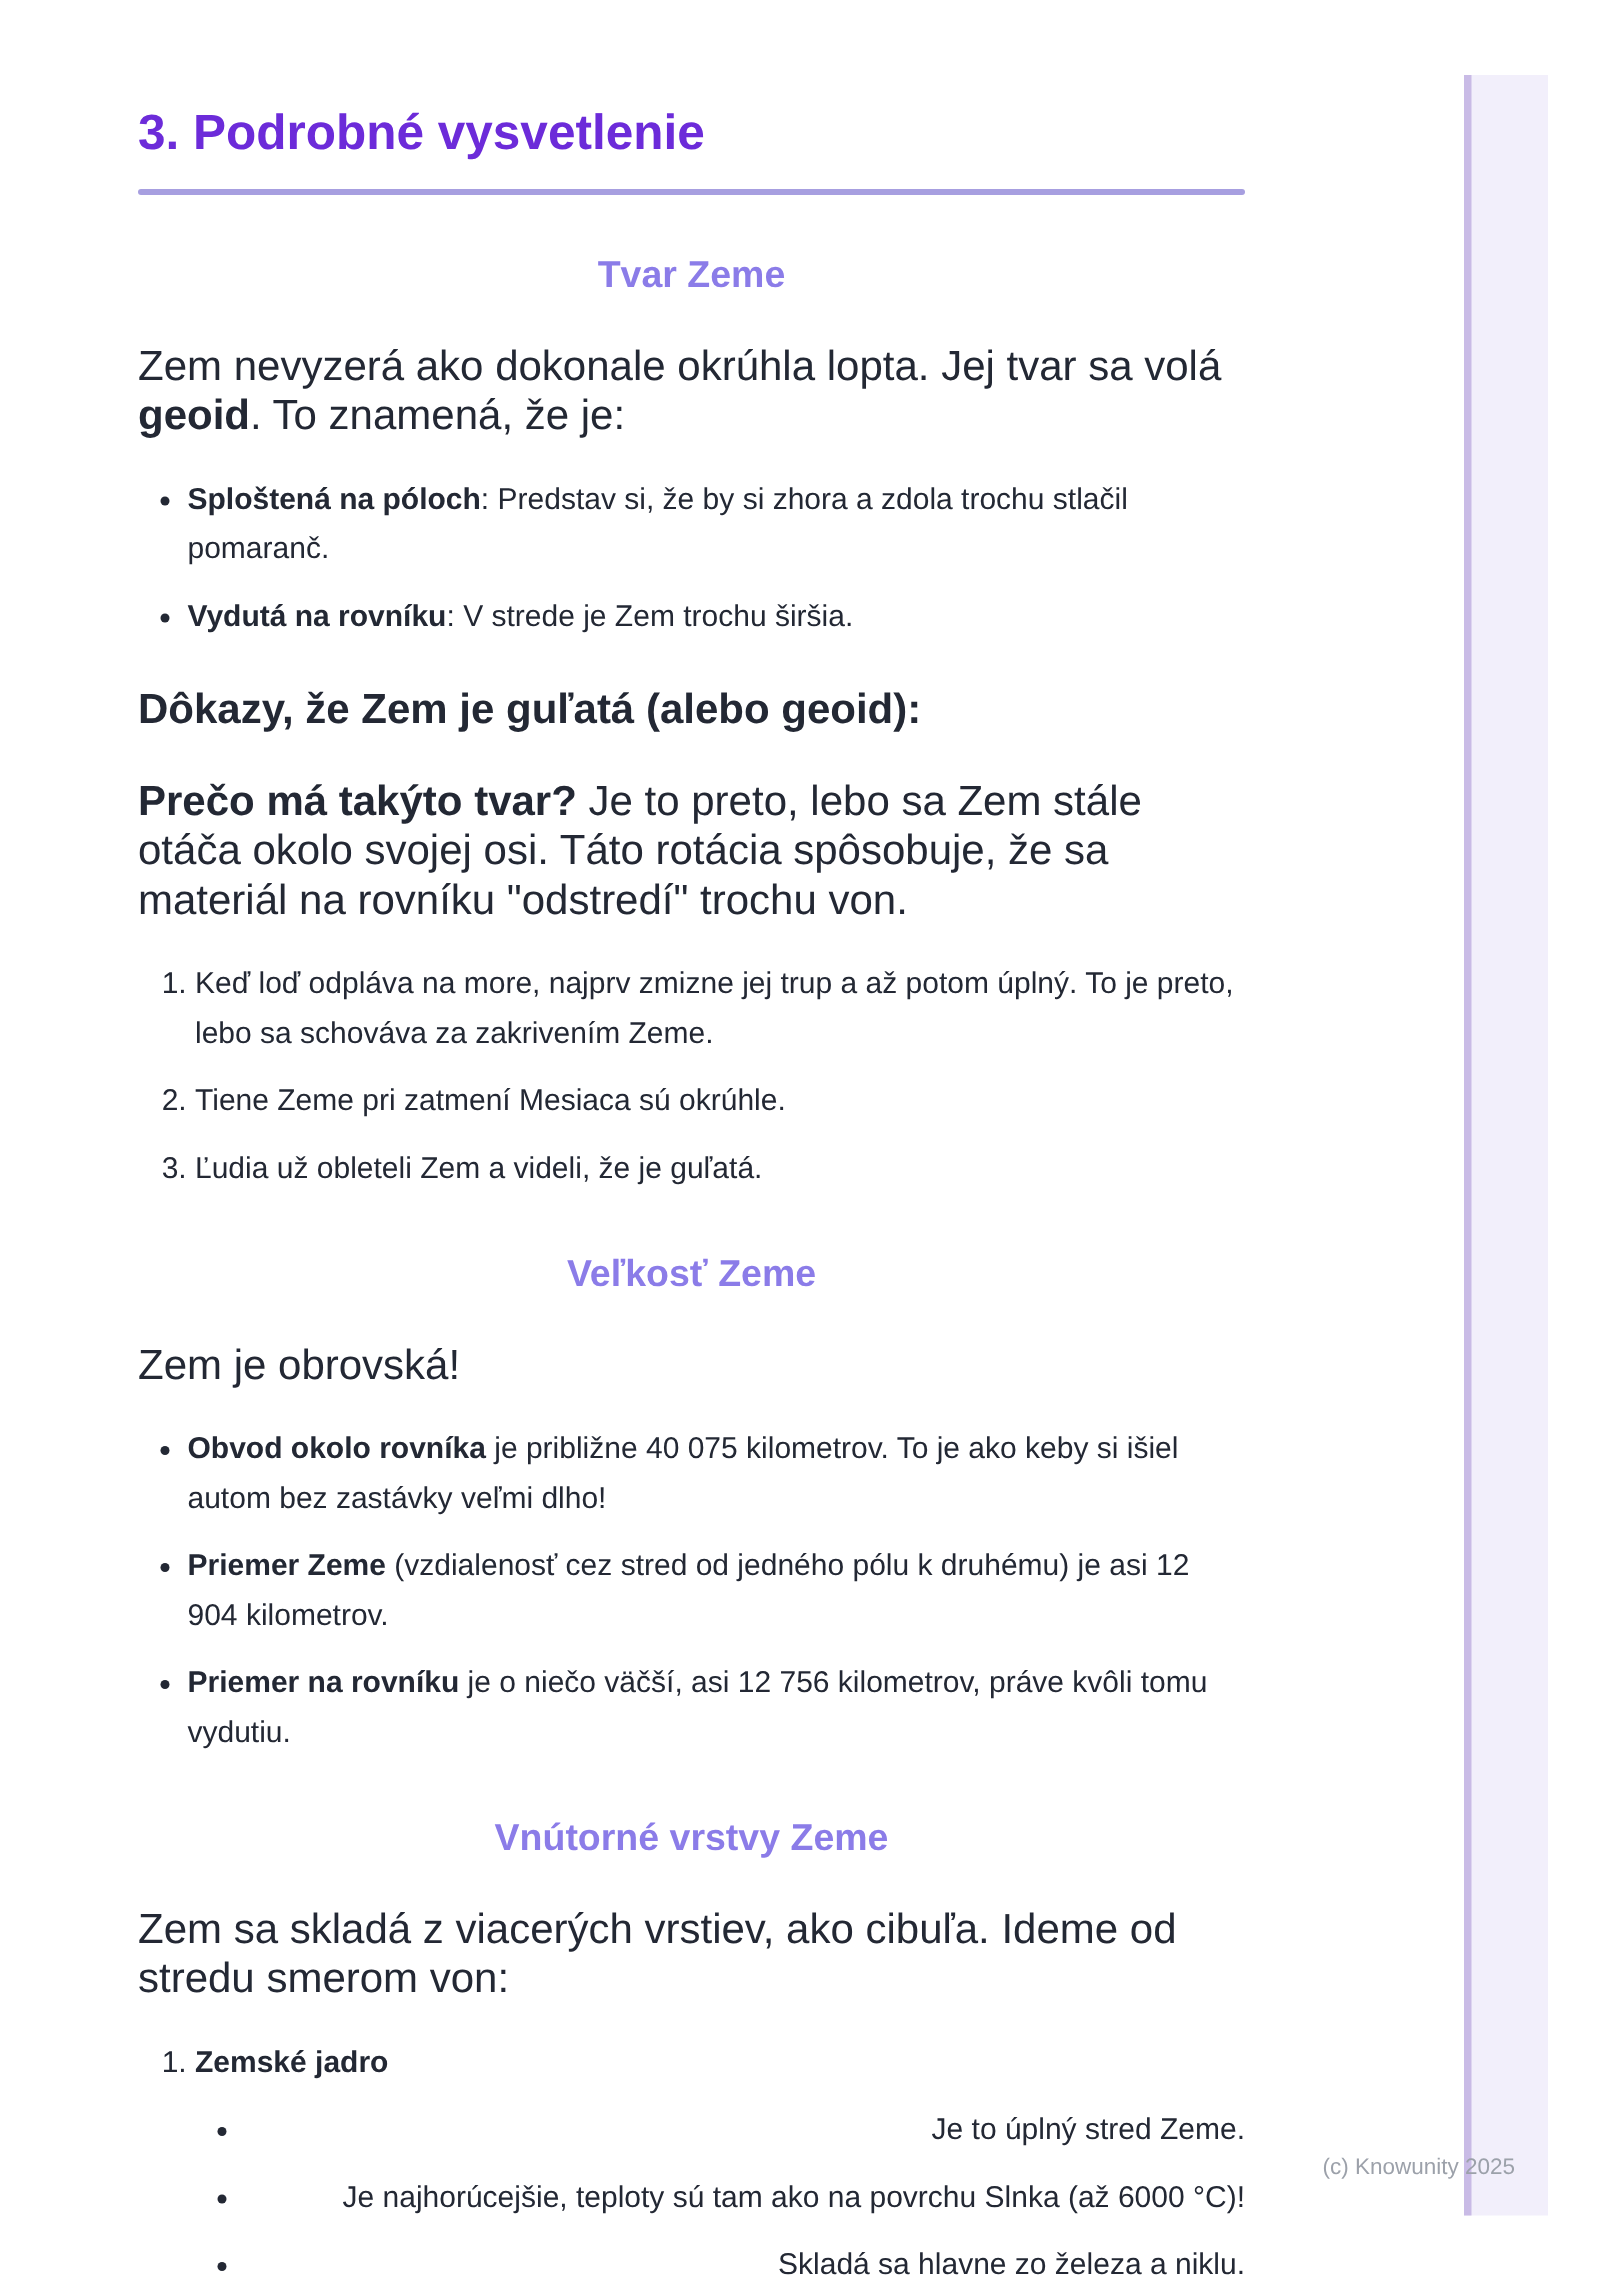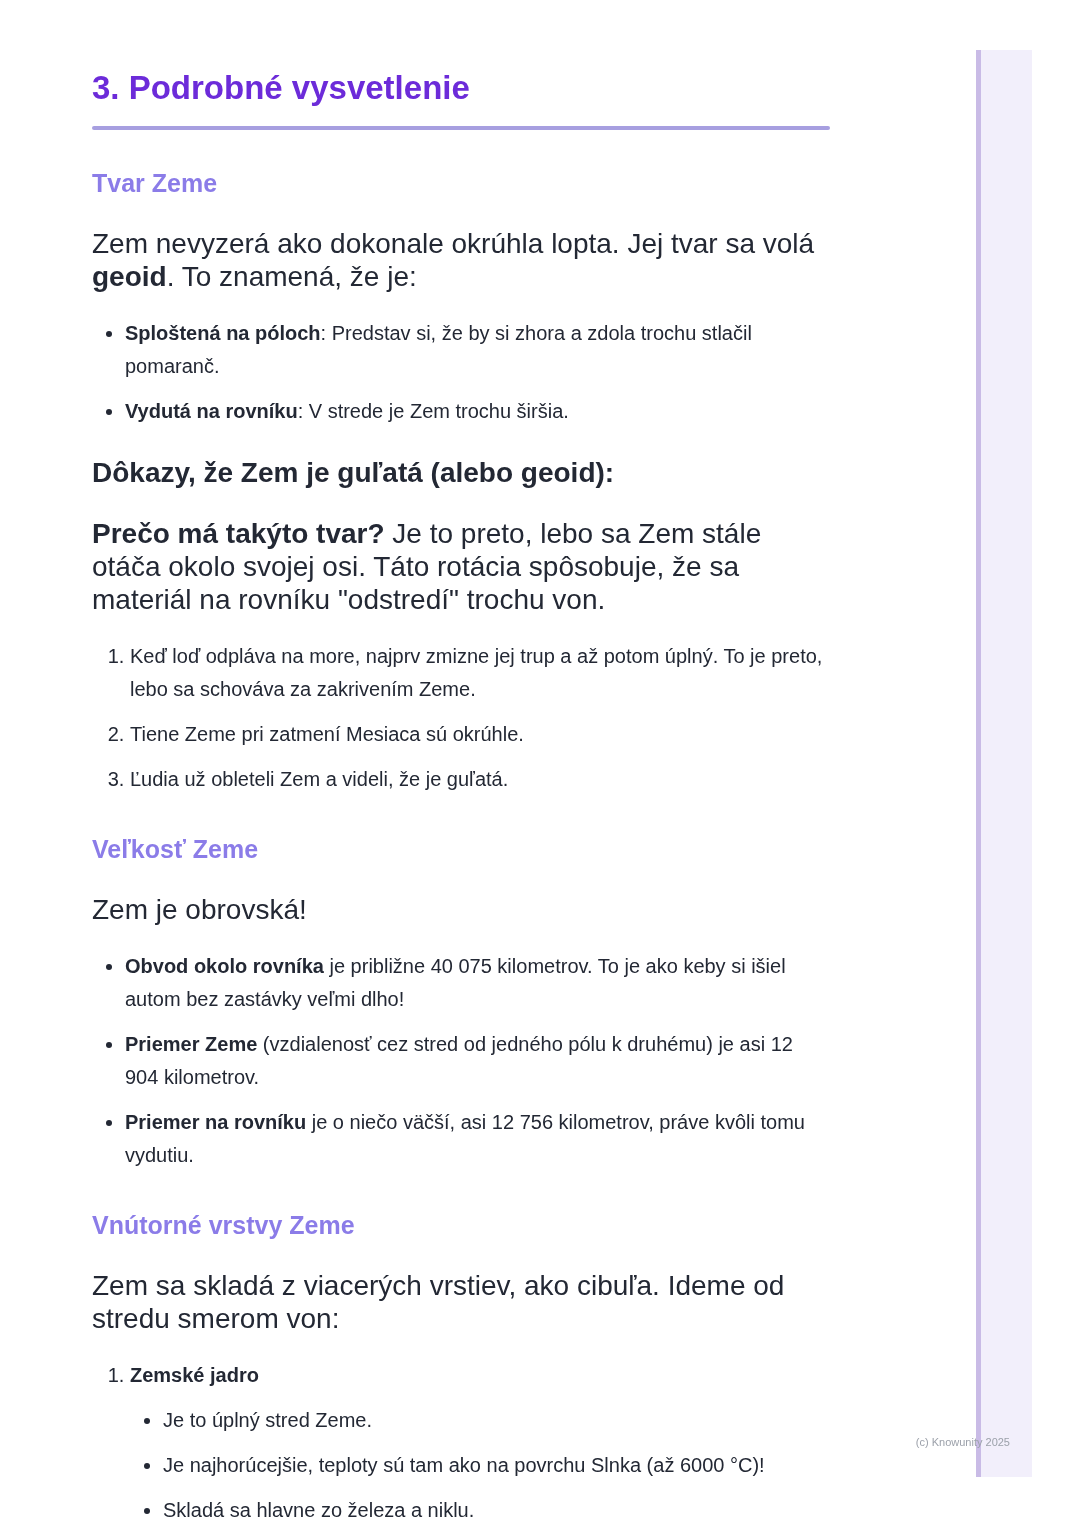--- a/index.html
+++ b/index.html
@@ -22,21 +22,21 @@
     width: 51px;
     height: 1427px;
     background: #F2EFFB;
     border-left: 5px solid #C9BBE6;
     z-index: 1;
   }
   .footer-watermark {
     position: absolute;
     top: 1436px;
     right: 70px;
-    font-size: 11px;
+    font-size: 15px;
     color: #9CA1AA;
     z-index: 2;
     white-space: nowrap;
   }
   .content {
     position: absolute;
     left: 92px;
     top: 16px;
     width: 738px;
     z-index: 0;
@@ -54,20 +54,21 @@
     background: #A79FE0;
     border-radius: 2px;
     margin: 18px 0 0 0;
   }
   h2.section-heading {
     margin: 38px 0 0 0;
     font-size: 25px;
     line-height: 31px;
     font-weight: 700;
     color: #8B7CE8;
+    text-align: center;
   }
   p.body-text {
     font-size: 28px;
     line-height: 33px;
     margin: 28px 0 0 0;
   }
   ul.bullet-list, ol.numbered-list {
     font-size: 20px;
     line-height: 33px;
     margin: 24px 0 0 0;
@@ -83,21 +84,21 @@
     margin: 12px 0;
   }
   ul.nested-bullet-list {
     font-size: 20px;
     line-height: 33px;
     margin: 12px 0 0 0;
     padding-left: 33px;
     list-style-type: disc;
     list-style-position: outside;
   }
-  ul.nested-bullet-list li { margin: 12px 0; }
+  ul.nested-bullet-list li { margin: 12px 0; text-align: right; }
   strong { font-weight: 700; }
 </style>
 </head>
 <body>
 
 <div class="side-strip"></div>
 
 <div class="footer-watermark">(c) Knowunity 2025</div>
 
 <main class="content">

